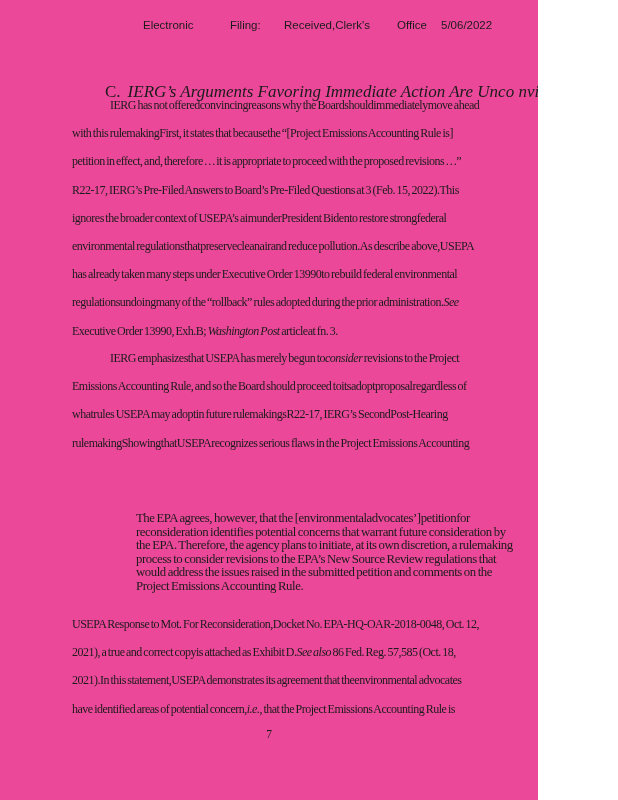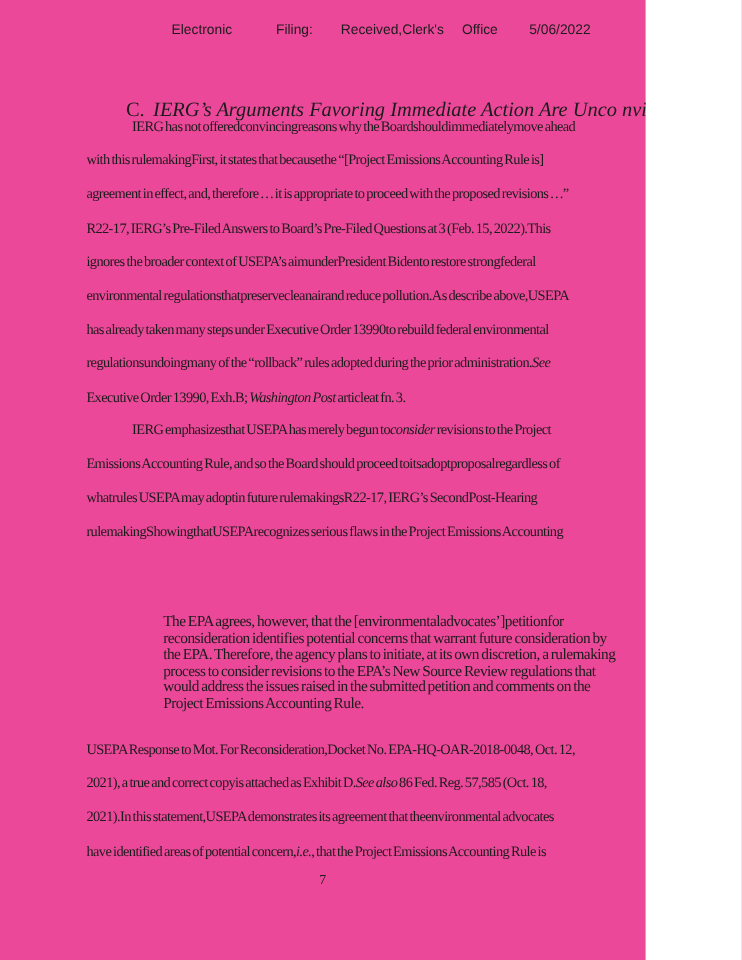--- a/index.html
+++ b/index.html
@@ -5,21 +5,21 @@
   html,body{margin:0;padding:0;background:#ffffff;}
   .page{
     position:relative;width:538px;height:800px;background:#ec4899;
     font-family:"Liberation Serif", serif;color:#1b1b1b;overflow:hidden;
   }
   .header{
     position:absolute;top:19px;left:0;width:100%;height:18px;
     font-family:"Liberation Sans", sans-serif;font-size:11.5px;color:#1b1b1b;
   }
   .header span{position:absolute;top:0;white-space:nowrap;}
-  .hp0{left:143px}.hp1{left:230px}.hp2{left:284px}.hp3{left:385px}.hp4{left:441px}
+  .hp0{left:143px}.hp1{left:230px}.hp2{left:284px}.hp3{left:397px}.hp4{left:441px}
   .heading{position:absolute;top:71px;left:105px;font-size:17px;white-space:nowrap;margin-top:11px;}
   .heading .hnum{font-style:normal;margin-right:7px;}
   .heading .htitle{font-style:italic;}
   .para{
     position:absolute;left:72px;width:530px;font-size:12px;
     letter-spacing:-0.5px;word-spacing:-1px;
   }
   .para .line{line-height:28.2px;height:28.2px;white-space:nowrap;}
   .para.indent .line:first-child{text-indent:38px;}
   .p1{top:91px}
@@ -49,21 +49,21 @@
     <span class="hp4">5/06/2022</span>
   </div>
 
   <div class="heading">
     <span class="hnum">C.</span><span class="htitle">IERG’s Arguments Favoring Immediate Action Are Unco nvincing</span>
   </div>
 
   <div class="para p1 indent">
       <div class="line"><span>IERG has not offeredconvincingreasons why the Boardshouldimmediatelymove ahead</span></div>
       <div class="line"><span>with this rulemakingFirst, it states that becausethe “[Project Emissions Accounting Rule is]</span></div>
-      <div class="line"><span>agreement in effect, and, therefore . . . it is appropriate to proceed with the proposed revisions . . .”</span></div>
+      <div class="line"><span>petition in effect, and, therefore . . . it is appropriate to proceed with the proposed revisions . . .”</span></div>
       <div class="line"><span>R22-17, IERG’s Pre-Filed Answers to Board’s Pre-Filed Questions at 3 (Feb. 15, 2022).This</span></div>
       <div class="line"><span>ignores the broader context of USEPA’s aimunderPresident Bidento restore strongfederal</span></div>
       <div class="line"><span>environmental regulationsthatpreservecleanairand reduce pollution.As describe above,USEPA</span></div>
       <div class="line"><span>has already taken many steps under Executive Order 13990to rebuild federal environmental</span></div>
       <div class="line"><span>regulationsundoingmany of the “rollback” rules adopted during the prior administration.</span><span class="it">See</span></div>
       <div class="line"><span>Executive Order 13990, Exh.B; </span><span class="it">Washington Post</span><span> articleat fn. 3.</span></div>
     </div>
 
   <div class="para p2 indent">
       <div class="line"><span>IERG emphasizesthat USEPA has merely begun to</span><span class="it">consider</span><span> revisions to the Project</span></div>

